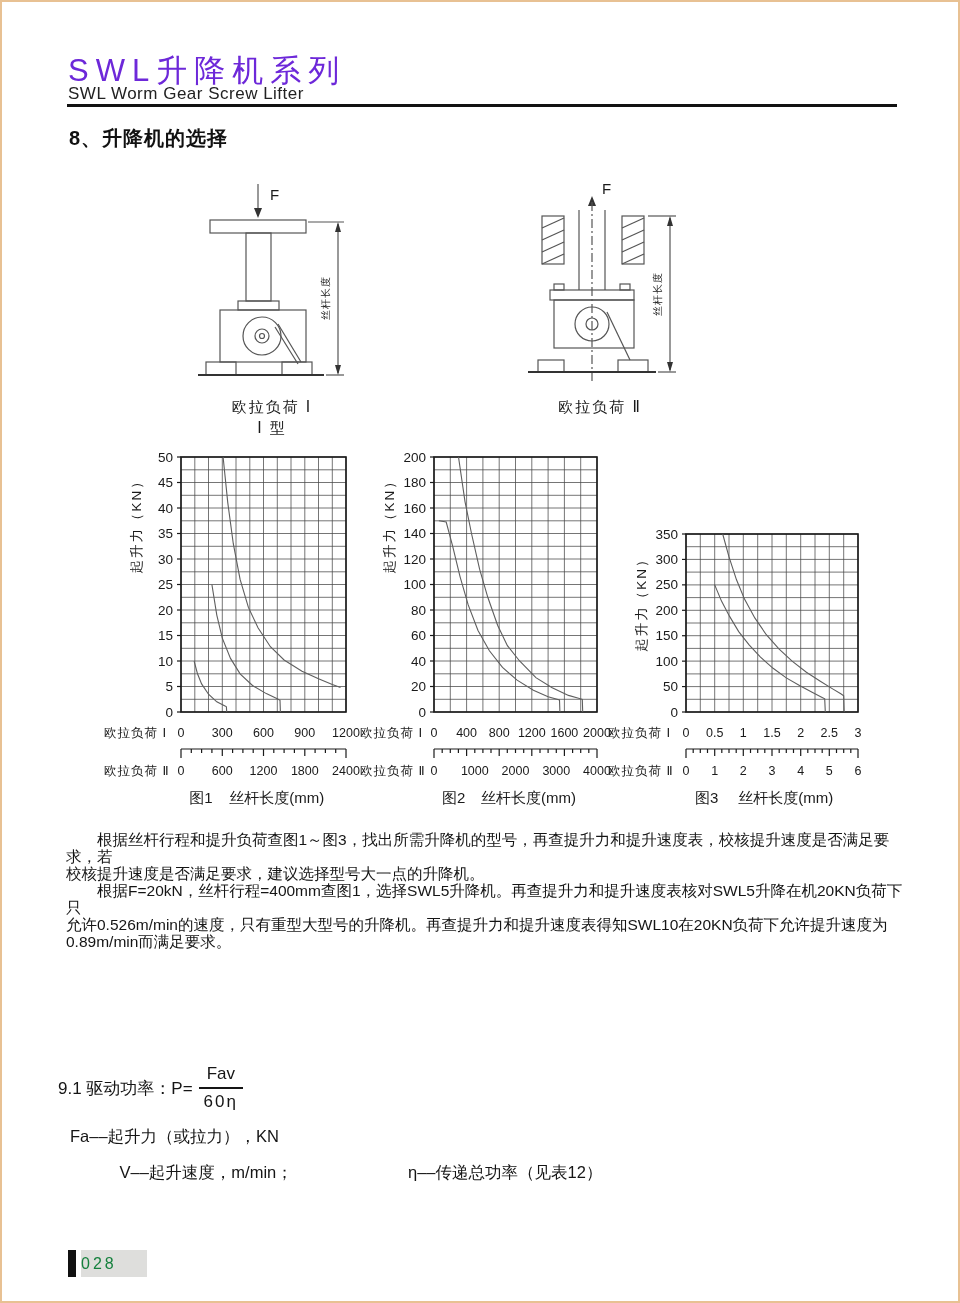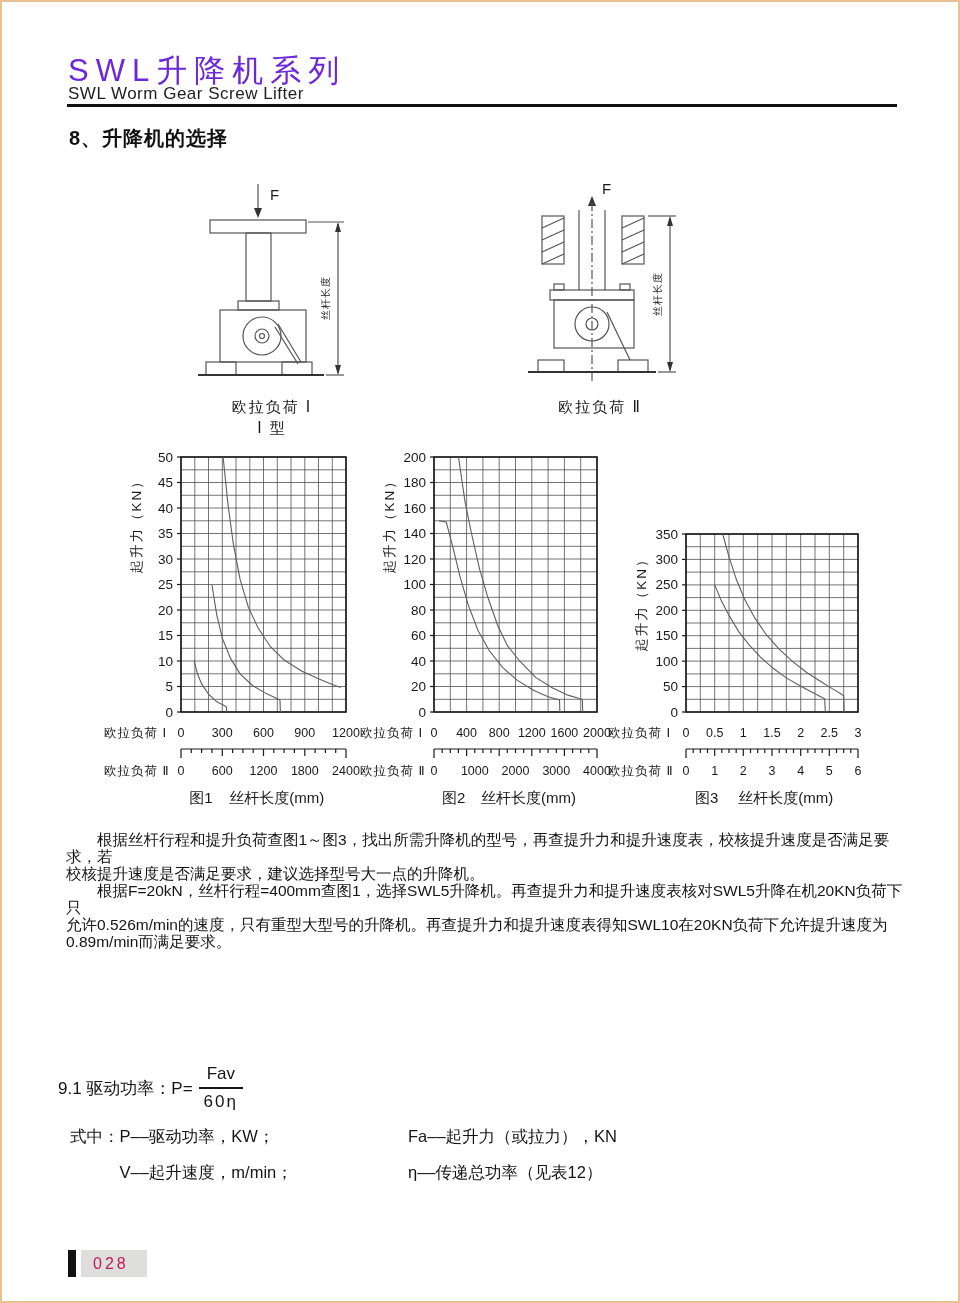--- a/index.html
+++ b/index.html
@@ -45,21 +45,21 @@
   .frac{display:inline-block;text-align:center;margin-left:6px;font-size:17px;}
   .frac .num{padding:0 8px 3px 8px;border-bottom:2px solid #151515;}
   .frac .den{padding-top:3px;letter-spacing:2px;}
   
   .where{left:68px;top:1124px;width:760px;font-size:16.5px;color:#151515;}
   .where .row{display:flex;margin-bottom:14px;}
   .where .c1{width:338px;}
   
   .foot-bar{left:66px;top:1248px;width:8px;height:27px;background:#111;}
   .foot-box{left:79px;top:1248px;width:66px;height:27px;background:#dededc;
-            font-size:16px;letter-spacing:3px;color:#be185d;display:flex;align-items:center;padding-left:12px;box-sizing:border-box;}
+            font-size:16px;letter-spacing:3px;color:#15803d;display:flex;align-items:center;box-sizing:border-box;}
 </style>
 </head>
 <body>
 
 <div class="page">
 
   <div class="abs title-cn">SWL升降机系列</div>
   <div class="abs title-en">SWL Worm  Gear Screw Lifter</div>
   <div class="abs head-rule"></div>
 
@@ -435,21 +435,20 @@
   <div class="abs formula">
     <span>9.1 驱动功率：P=</span>
     <span class="frac">
       <span class="num" style="display:block;">Fav</span>
       <span class="den" style="display:block;">60η</span>
     </span>
   </div>
 
   <div class="abs where">
     <div class="row">
-      <span class="c1">式中：P––驱动功率，KW；</span>
       <span>Fa––起升力（或拉力），KN</span>
     </div>
     <div class="row">
       <span class="c1">　　　V––起升速度，m/min；</span>
       <span>η––传递总功率（见表12）</span>
     </div>
   </div>
 
   <div class="abs foot-bar"></div>
   <div class="abs foot-box">028</div>

